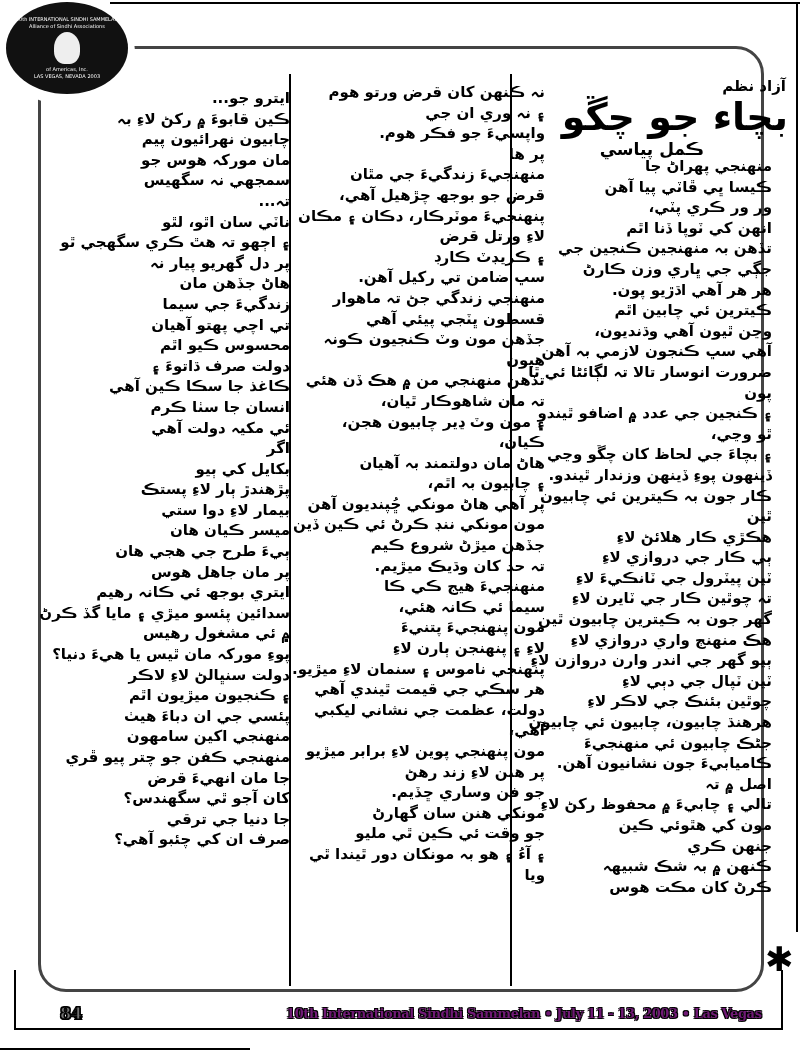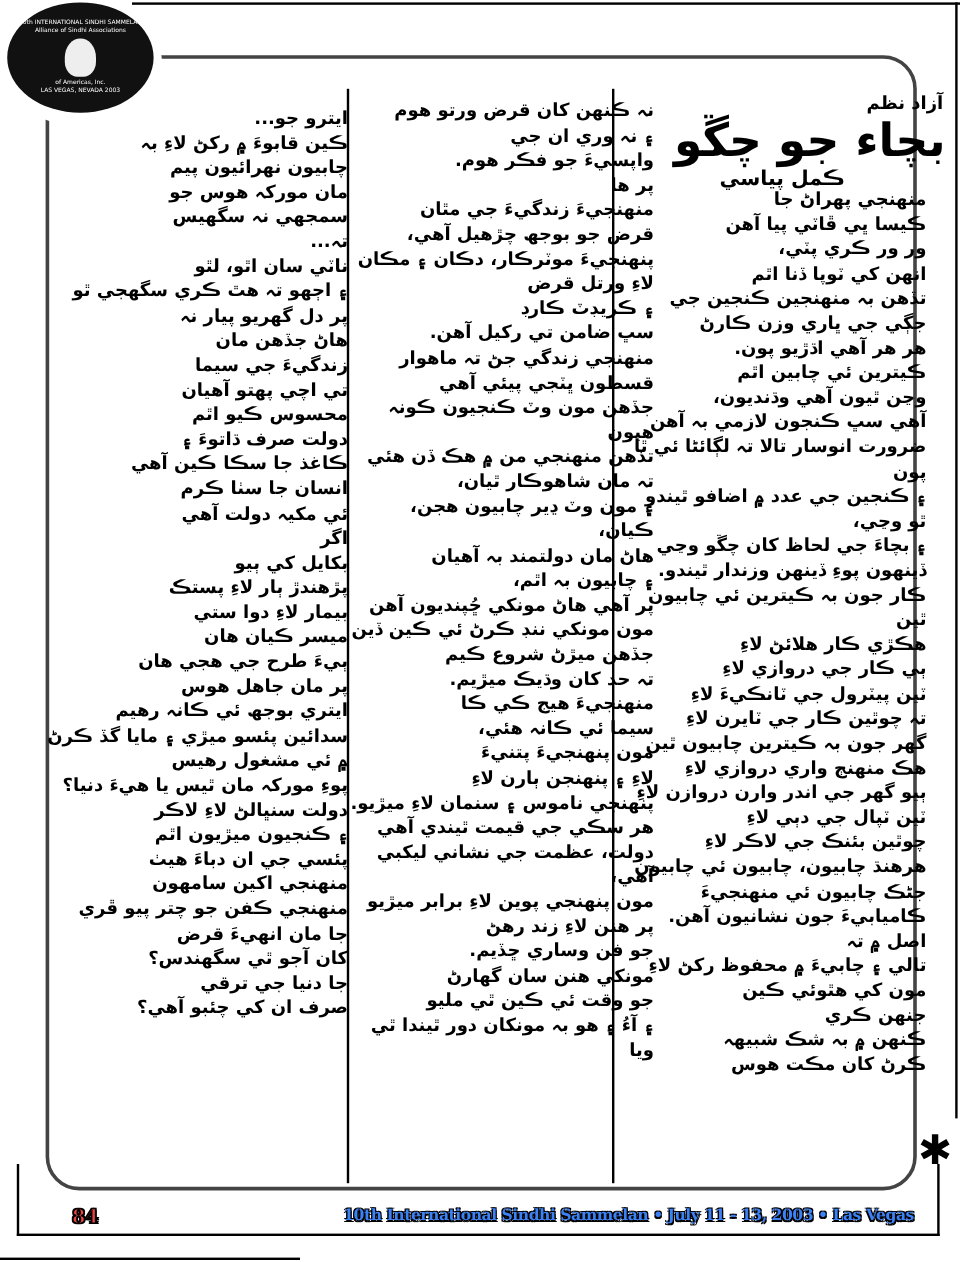--- a/index.html
+++ b/index.html
@@ -23,23 +23,23 @@
   .col-mid { left:290px; top:82px; width:222px;padding-left:33px; }
   .col-left { left:68px; top:88px; width:222px; }
   .col-line { display:block; }
   .vline { position:absolute; width:0; border-left:2px solid #000; }
   .title-block { position:absolute; left:508px; top:76px; width:264px; direction:rtl; text-align:right;margin-left:22px; }
   .kicker { font-size:15px; font-weight:bold; margin-right:8px; line-height:20px; }
   .main-title { font-size:38px; font-weight:bold; line-height:42px; margin-right:6px; }
   .author { font-size:17px; font-weight:bold; line-height:22px; margin-right:90px; }
   .asterisk { position:absolute; left:765px; top:944px; font-size:34px; font-weight:bold; line-height:30px; }
   .page-num { position:absolute; left:60px; top:1004px; font-family:"DejaVu Serif", serif; font-weight:bold;
-              font-size:16px; color:#ef4444; -webkit-text-stroke:1px #000; text-shadow:0 0 1px #000,1px 1px 0 #000,-1px -1px 0 #000,1px -1px 0 #000,-1px 1px 0 #000; }
+              font-size:16px; color:#737373; -webkit-text-stroke:1px #000; text-shadow:0 0 1px #000,1px 1px 0 #000,-1px -1px 0 #000,1px -1px 0 #000,-1px 1px 0 #000; }
   .footer-text { position:absolute; left:286px; top:1006px; font-family:"DejaVu Serif", serif; font-weight:bold;
-                 font-size:13px; letter-spacing:-0.4px; color:#3b82f6;
+                 font-size:13px; letter-spacing:-0.4px; color:#701a75;
                  text-shadow:0 0 1px #000,1px 1px 0 #000,-1px -1px 0 #000,1px -1px 0 #000,-1px 1px 0 #000; white-space:nowrap; }
   .bottom-rule { position:absolute; left:0; top:1048px; width:250px; border-top:2px solid #000; }
 </style>
 </head>
 <body>
 
 <div class="outer-top"></div>
 <div class="outer-right"></div>
 <div class="inner-frame"></div>
 <div class="footer-box"></div>

